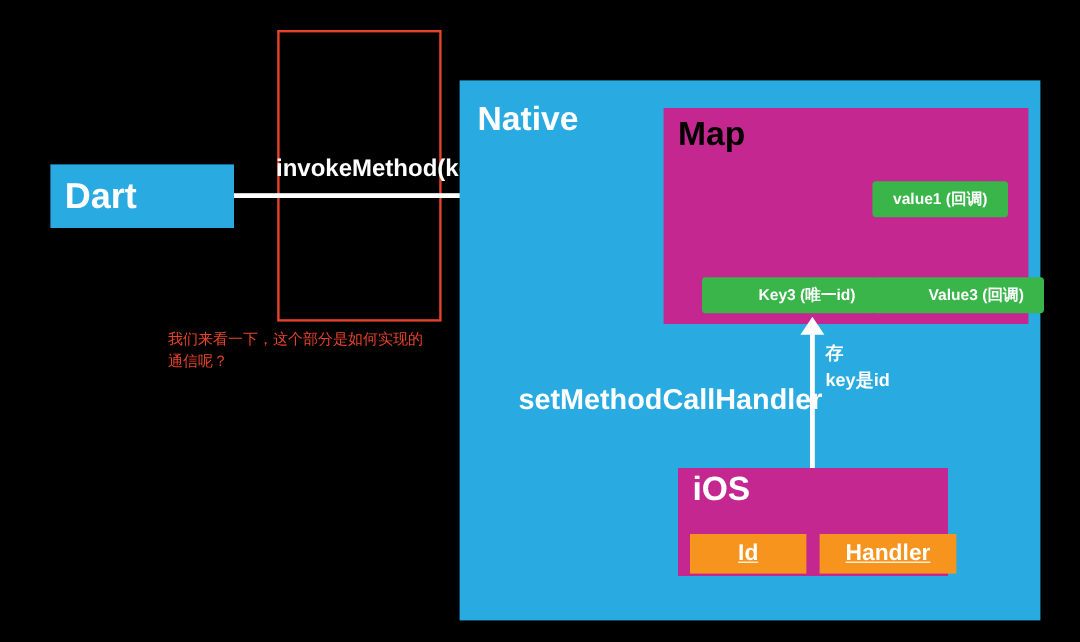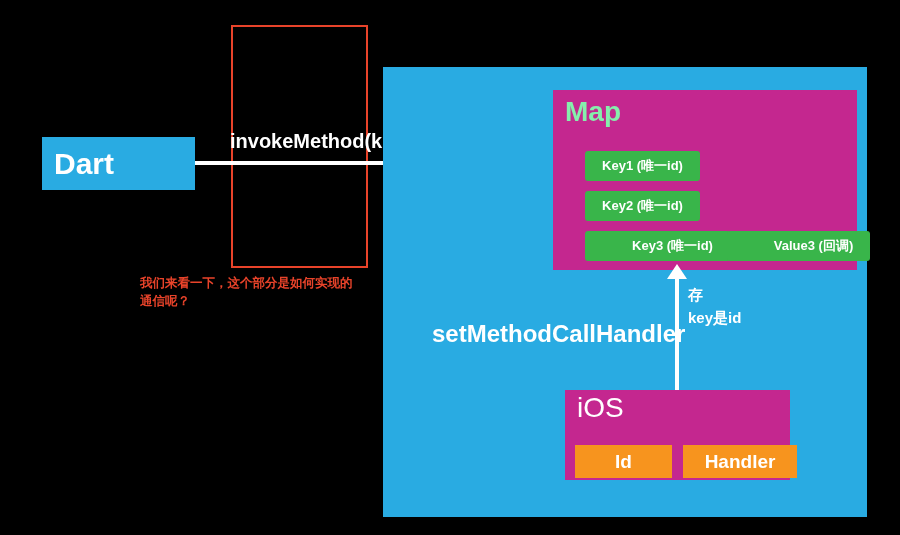--- a/index.html
+++ b/index.html
@@ -39,42 +39,42 @@
   .red-rect {
     left: 231px; top: 25px; width: 133px; height: 239px;
     border: 2px solid var(--red, #e8432a);
     background: transparent;
   }
 
   
   .annotation {
     left: 140px; top: 275px;
     color: var(--red, #e8432a);
-    font-size: 12.5px; font-weight: bold; line-height: 1.4;
+    font-size: 12.5px; font-weight: normal; line-height: 1.4;
     white-space: nowrap;
   }
 
   
   .native-box {
     left: 383px; top: 67px; width: 484px; height: 450px;
     background: var(--blue, #29abe2);
   }
   .native-label {
     position: absolute; left: 15px; top: 16px;
     color: #fff; font-size: 28px; font-weight: bold;
   }
 
   
   .map-box {
     left: 170px; top: 23px; width: 304px; height: 180px;
     background: var(--magenta, #c4278f);
   }
   .map-label {
     position: absolute; left: 12px; top: 6px;
-    color: #86efac; font-size: 28px; font-weight: bold;
+    color: #000000; font-size: 28px; font-weight: bold;
   }
   .cell {
     position: absolute; height: 30px;
     background: var(--green, #39b54a);
     border-radius: 3px;
     display: flex; align-items: center; justify-content: center;
     color: #fff; font-size: 13px; font-weight: bold;
     white-space: nowrap;
   }
   .cell.key { left: 32px; width: 115px; }
@@ -102,27 +102,27 @@
     white-space: nowrap;
   }
 
   
   .ios-box {
     left: 182px; top: 323px; width: 225px; height: 90px;
     background: var(--magenta, #c4278f);
   }
   .ios-label {
     position: absolute; left: 12px; top: 2px;
-    color: #fff; font-size: 28px; font-weight: normal;
+    color: #fff; font-size: 28px; font-weight: bold;
   }
   .id-box, .handler-box {
     position: absolute; top: 55px; height: 33px;
     background: var(--orange, #f7941e);
     display: flex; align-items: center; justify-content: center;
-    color: #fff; font-size: 19px; font-weight: bold;
+    color: #fff; font-size: 19px; font-weight: bold; text-decoration: underline;
   }
   .id-box { left: 10px; width: 97px; }
   .handler-box { left: 118px; width: 114px; }
 </style>
 </head>
 <body style="--blue: #29abe2; --magenta: #c4278f; --green: #39b54a; --orange: #f7941e; --red: #e8432a;">
 
 <div class="canvas">
 
   <div class="dart-box abs">
@@ -134,28 +134,28 @@
   <div class="h-arrow-line abs"></div>
   <div class="h-arrow-head abs"></div>
   <div class="invoke-label abs">invokeMethod(key)</div>
 
   <div class="annotation abs">
     <div>我们来看一下，这个部分是如何实现的</div>
     <div>通信呢？</div>
   </div>
 
   <div class="native-box abs">
+    <div class="native-label">Native</div>
 
     <div class="map-box abs">
       <div class="map-label">Map</div>
 
-      <div class="cell key row0">Key1 (唯一id)</div>
-      <div class="cell key row1">Key2 (唯一id)</div>
       <div class="cell key row2">Key3 (唯一id)</div>
 
+      <div class="cell val row0">value1 (回调)</div>
       <div class="cell val row2">Value3 (回调)</div>
     </div>
 
     <div class="sethandler-label abs">setMethodCallHandler</div>
 
     <div class="v-arrow-line abs"></div>
     <div class="v-arrow-head abs"></div>
 
     <div class="store-labels abs">
       <div>存</div>

